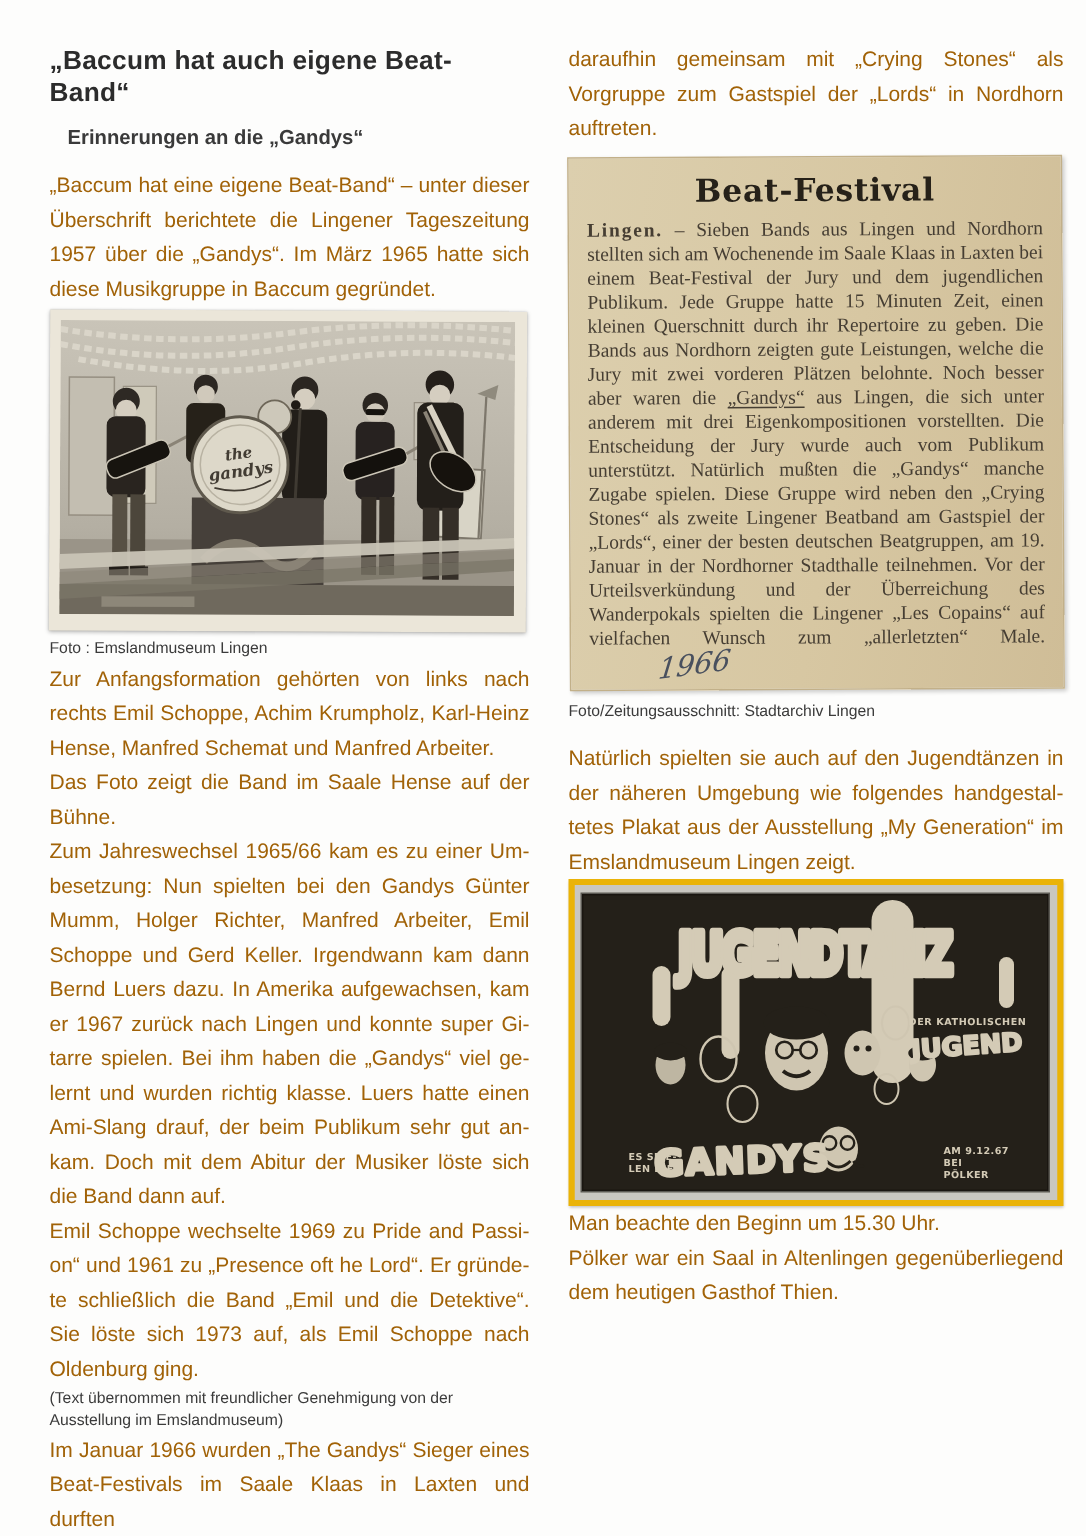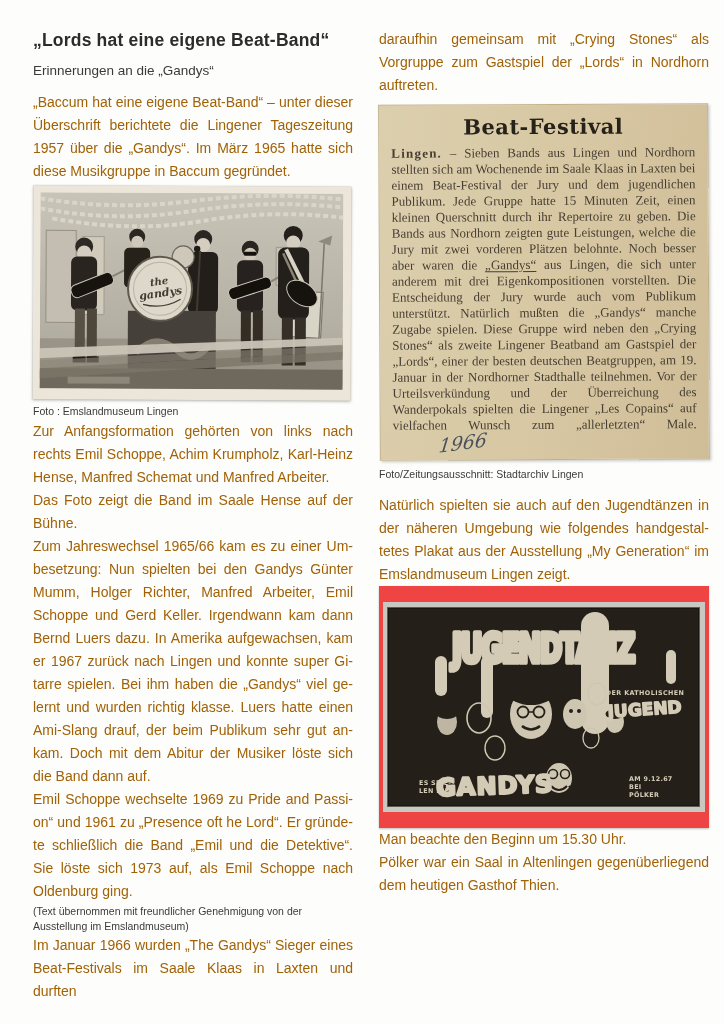--- a/index.html
+++ b/index.html
@@ -6,21 +6,21 @@
   .page {
     position:relative; width:724px; height:1024px; overflow:hidden;
     background:#fdfdfc; color:#3a3a3a;
     font-family:"Liberation Sans", sans-serif;
   }
   .col { position:absolute; top:28px; }
   .col-left  { left:33px;  width:320px; }
   .col-right { left:379px; width:330px; }
 
   .title { font-size:17.5px; font-weight:bold; color:#2c2c2c; margin:2px 0 12px; letter-spacing:.2px; }
-  .subtitle { font-size:13.5px; margin:0 0 13px; }
+  .subtitle { font-size:13.5px; margin:0 12px 13px;font-weight:bold; }
   p.body { font-size:14px; line-height:23px; text-align:justify; margin:0; hyphens:manual; color:#a16207; }
   .intro { margin-bottom:9px; }
   .closing-left { margin-top:25px; }
 
   .photo-frame {
     background:#ebe6d9; padding:7px 8px 11px 7px; width:303px; margin:3px 0 2px;
     box-shadow:0 1px 3px rgba(0,0,0,.28), 0 0 1px rgba(0,0,0,.2);
     transform:rotate(.25deg);
   }
   .photo-frame svg { display:block; }
@@ -48,33 +48,33 @@
   .clip-underline { text-decoration:underline; text-underline-offset:2px; }
   .clip-year {
     display:inline-block; font-family:"DejaVu Serif", serif; font-style:italic;
     font-size:19px; color:#49505e; transform:rotate(-7deg) skewX(-14deg);
     margin-left:46px; line-height:8px; vertical-align:-4px;
   }
   .clip-caption { margin:7px 0 13px; }
 
   .poster-intro { margin:0 0 12px; }
   .poster-frame {
-    background:#ef4444; padding:16px 4px; box-shadow:0 1px 2px rgba(0,0,0,.25);
+    background:#eab308; padding:4px 4px; box-shadow:0 1px 2px rgba(0,0,0,.25);
   }
   .poster-frame svg { display:block; }
   .poster-caption { margin:6px 0 14px; }
 </style>
 </head>
 <body>
 
 <div class="page">
 
   <div class="col col-left">
 
-    <div class="title">„Lords hat eine eigene Beat-Band“</div>
+    <div class="title">„Baccum hat auch eigene Beat-Band“</div>
     <div class="subtitle">Erinnerungen an die „Gandys“</div>
 
     <p class="body intro">„Baccum hat eine eigene Beat-Band“ – unter dieser Überschrift berichtete die Lingener Tageszeitung 1957 über die „Gandys“.  Im März 1965 hatte sich diese Musikgruppe in Baccum gegründet.</p>
 
     <div class="photo-frame">
       <svg width="303" height="196" viewBox="0 0 303 196">
         <defs>
           <linearGradient id="wallg" x1="0" y1="0" x2="0" y2="1">
             <stop offset="0" stop-color="#c9c4b8"></stop>
             <stop offset="0.7" stop-color="#b4afa3"></stop>

